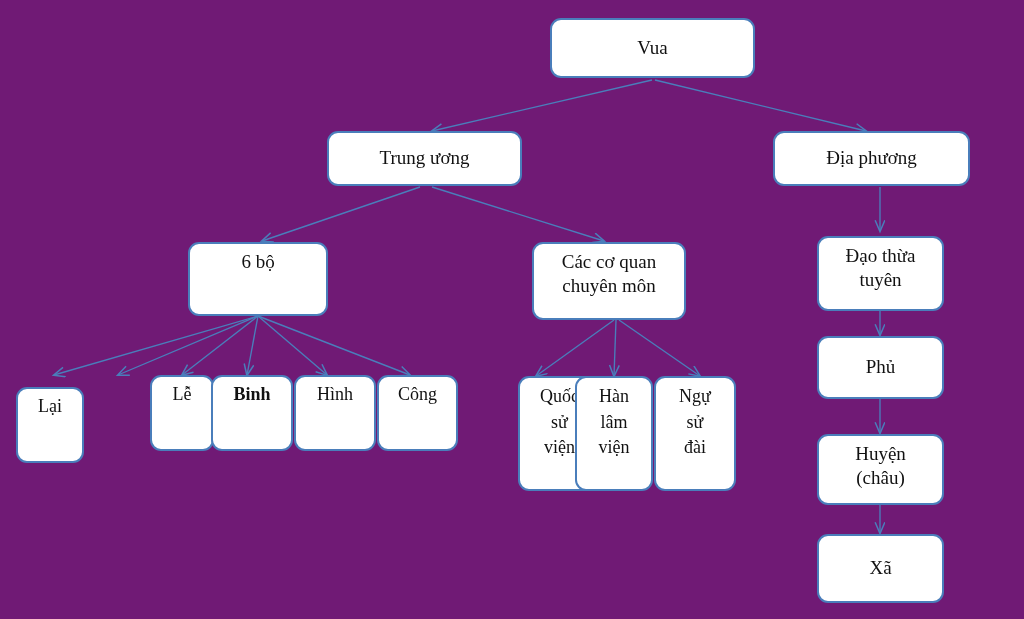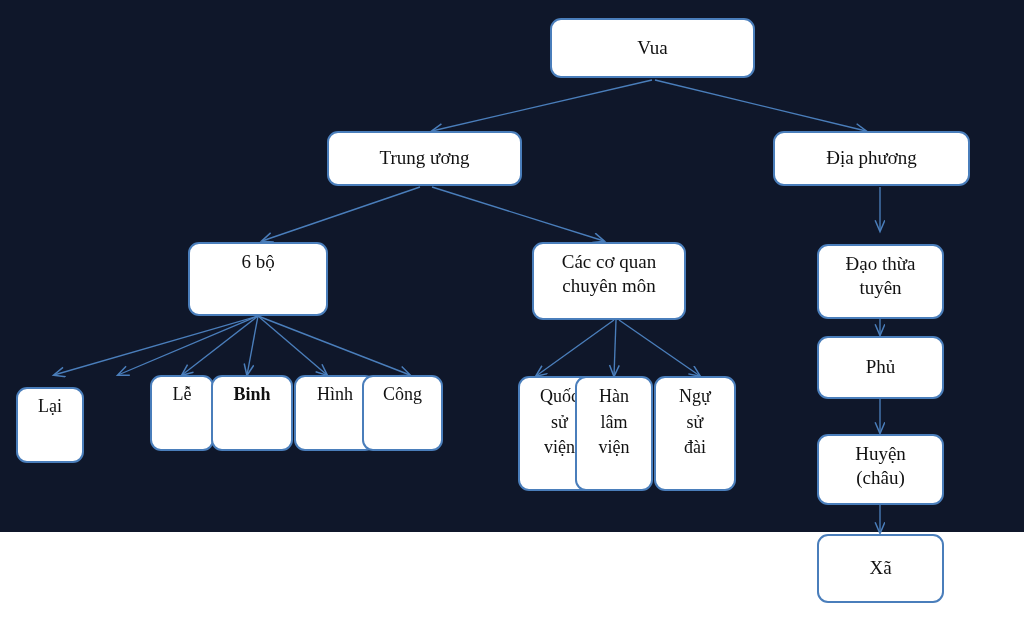--- a/index.html
+++ b/index.html
@@ -5,22 +5,22 @@
 <style>
   html,body{margin:0;padding:0;}
   body{
     width:1024px;height:619px;
     background:#ffffff;
     font-family:"Liberation Serif","DejaVu Serif",serif;
     overflow:hidden;
   }
   #canvas{
     position:relative;
-    width:1024px;height:532px;
-    background:#0f172a;
+    width:1024px;height:619px;
+    background:#701a75;
   }
   svg#connectors{
     position:absolute;left:0;top:0;
     width:1024px;height:619px;
     pointer-events:none;
   }
   .node{
     position:absolute;
     box-sizing:border-box;
     border:2.5px solid #4A7EBB;
@@ -111,41 +111,41 @@
   </div>
   <div class="node n-small" style="left:150px;top:375px;width:64px;height:76px;">
     <span class="lbl">Lễ</span>
   </div>
   <div class="node n-small" style="left:211px;top:375px;width:82px;height:76px;font-weight:bold;">
     <span class="lbl">Binh</span>
   </div>
   <div class="node n-small" style="left:294px;top:375px;width:82px;height:76px;">
     <span class="lbl">Hình</span>
   </div>
-  <div class="node n-small" style="left:362px;top:375px;width:81px;height:76px;">
+  <div class="node n-small" style="left:377px;top:375px;width:81px;height:76px;">
     <span class="lbl">Công</span>
   </div>
 
   <div class="node n-agency" style="left:491px;top:376px;width:83px;height:115px;margin-left:27px;">
     <span class="lbl">Quốc
 sử
 viện</span>
   </div>
   <div class="node n-agency" style="left:575px;top:376px;width:78px;height:115px;">
     <span class="lbl">Hàn
 lâm
 viện</span>
   </div>
   <div class="node n-agency" style="left:654px;top:376px;width:82px;height:115px;">
     <span class="lbl">Ngự
 sử
 đài</span>
   </div>
 
-  <div class="node" style="left:817px;top:244px;width:127px;height:75px;">
+  <div class="node" style="left:817px;top:236px;width:127px;height:75px;">
     <span class="lbl">Đạo thừa
 tuyên</span>
   </div>
   <div class="node mid" style="left:817px;top:336px;width:127px;height:63px;">
     <span class="lbl">Phủ</span>
   </div>
   <div class="node" style="left:817px;top:434px;width:127px;height:71px;">
     <span class="lbl">Huyện
 (châu)</span>
   </div>

